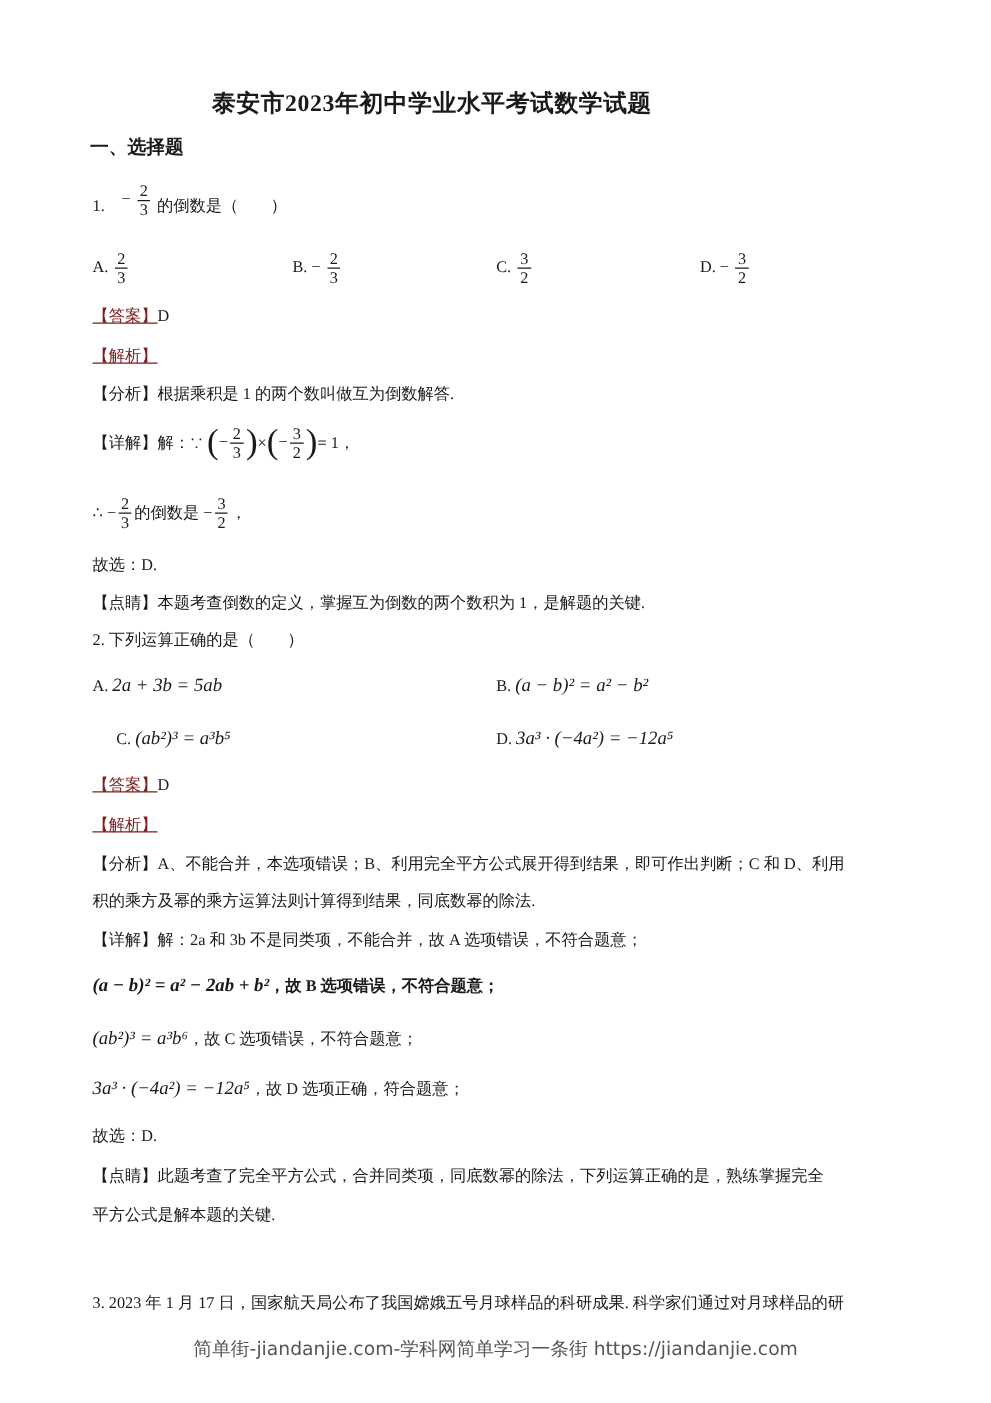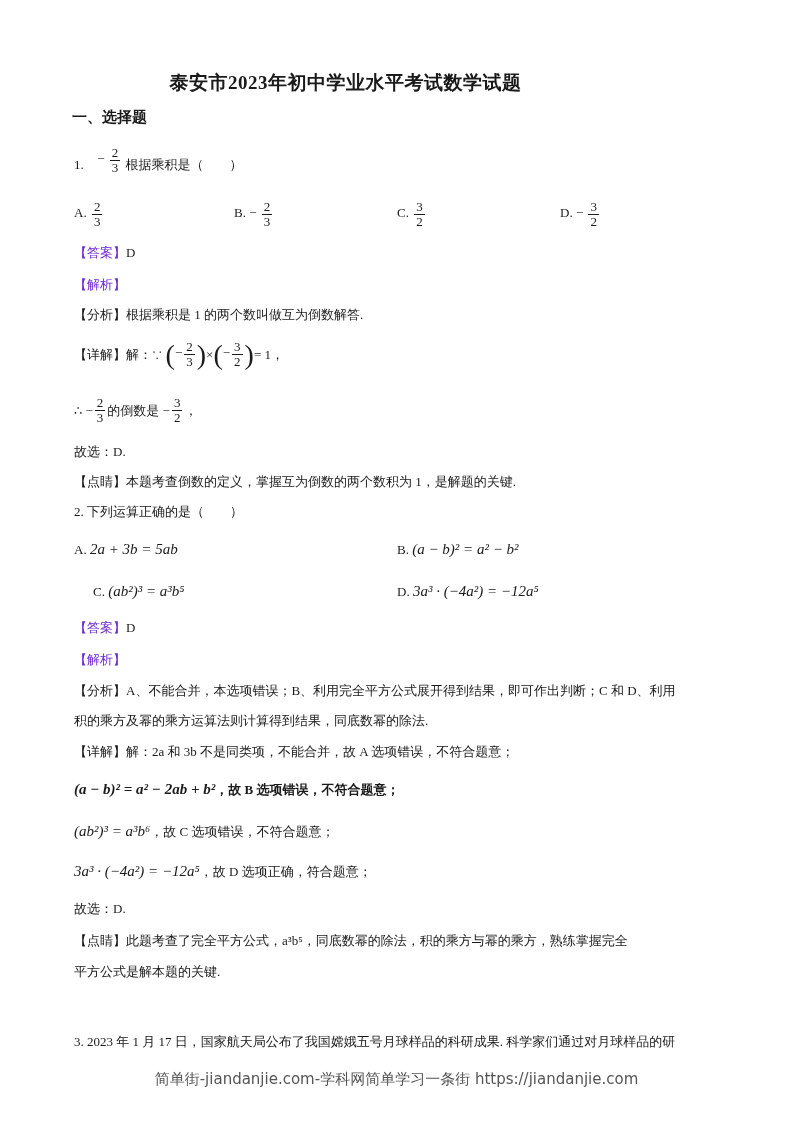--- a/index.html
+++ b/index.html
@@ -8,21 +8,21 @@
     font-family: "Liberation Serif", "DejaVu Serif", serif;
     color: #1a1a1a; font-size: 13px;
   }
   .abs { position: absolute; white-space: nowrap; }
   .title {
     left: 0; width: 691px; top: 70px; text-align: center;
     font-size: 19px; font-weight: bold; letter-spacing: 0.5px;
   }
   .section { left: 72px; top: 108px; font-size: 15px; font-weight: bold; }
   .line { left: 74px; font-size: 13px; line-height: 18px; }
-  .tag-blue { color: #6d28d9; }
+  .tag-blue { color: #7f1d1d; text-decoration: underline; }
   .math { font-family: "Liberation Serif", "DejaVu Serif", serif; font-style: italic; }
   .frac {
     display: inline-flex; flex-direction: column; align-items: center;
     vertical-align: middle; font-size: 13px; line-height: 14px; margin: 0 2px;
   }
   .frac .n { padding: 0 2px; border-bottom: 1px solid #1a1a1a; }
   .frac .d { padding: 0 2px; }
   .paren { font-size: 28px; font-weight: 100; vertical-align: middle; line-height: 1; }
   .footer {
     left: 0; width: 793px; top: 1070px; text-align: center;
@@ -38,21 +38,21 @@
 
 <div class="abs line" style="top:146px;">
   <span style="display:inline-block;width:20px;vertical-align:-10px;">1.</span>
   <span style="display:inline-block;vertical-align:top;">
     <span>−</span>
     <span class="frac">
         <span class="n">2</span>
         <span class="d">3</span>
       </span>
   </span>
-  <span style="vertical-align:-10px;">根据乘积是（　　）</span>
+  <span style="vertical-align:-10px;">的倒数是（　　）</span>
 </div>
 
 <div class="abs line" style="top:200px; width:660px;">
   <span class="opt" style="position:absolute;left:0;">
     <span>A.</span>
     <span></span>
     <span class="frac">
         <span class="n">2</span>
         <span class="d">3</span>
       </span>
@@ -149,19 +149,19 @@
   <span class="math" style="font-size:15px;">(a − b)² = a² − 2ab + b²</span><span>，故 B 选项错误，不符合题意；</span>
 </div>
 <div class="abs line" style="top:822px;">
   <span class="math" style="font-size:15px;">(ab²)³ = a³b⁶</span><span>，故 C 选项错误，不符合题意；</span>
 </div>
 <div class="abs line" style="top:862px;">
   <span class="math" style="font-size:15px;">3a³ · (−4a²) = −12a⁵</span><span>，故 D 选项正确，符合题意；</span>
 </div>
 <div class="abs line" style="top:900px;">故选：D.</div>
 <div class="abs line" style="top:932px;">
-  <span>【点睛】</span><span>此题考查了完全平方公式，a³b⁵，同底数幂的除法，积的乘方与幂的乘方，熟练掌握完全</span>
+  <span>【点睛】</span><span>此题考查了完全平方公式，合并同类项，同底数幂的除法，下列运算正确的是，熟练掌握完全</span>
 </div>
 <div class="abs line" style="top:963px;">平方公式是解本题的关键.</div>
 
 <div class="abs line" style="top:994px;margin-top:39px;">3. 2023 年 1 月 17 日，国家航天局公布了我国嫦娥五号月球样品的科研成果. 科学家们通过对月球样品的研</div>
 
 <div class="abs footer">简单街-jiandanjie.com-学科网简单学习一条街 https://jiandanjie.com</div>
 
 </body></html>

